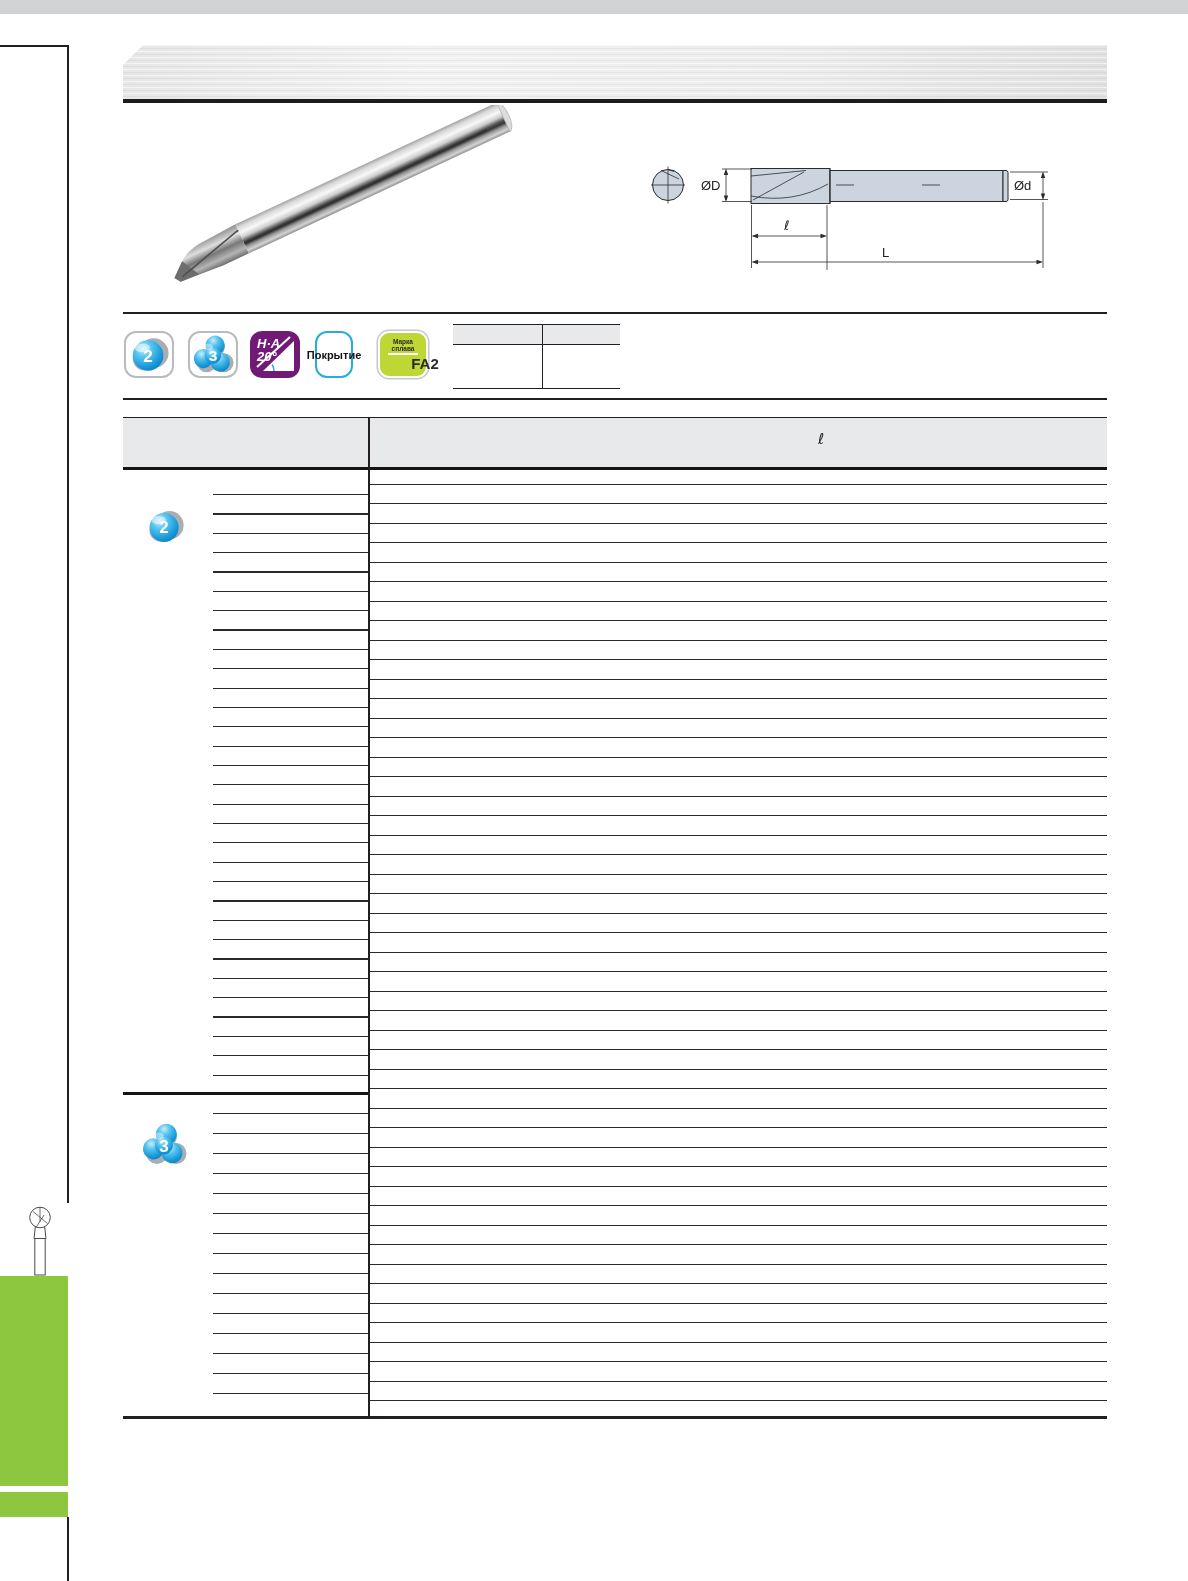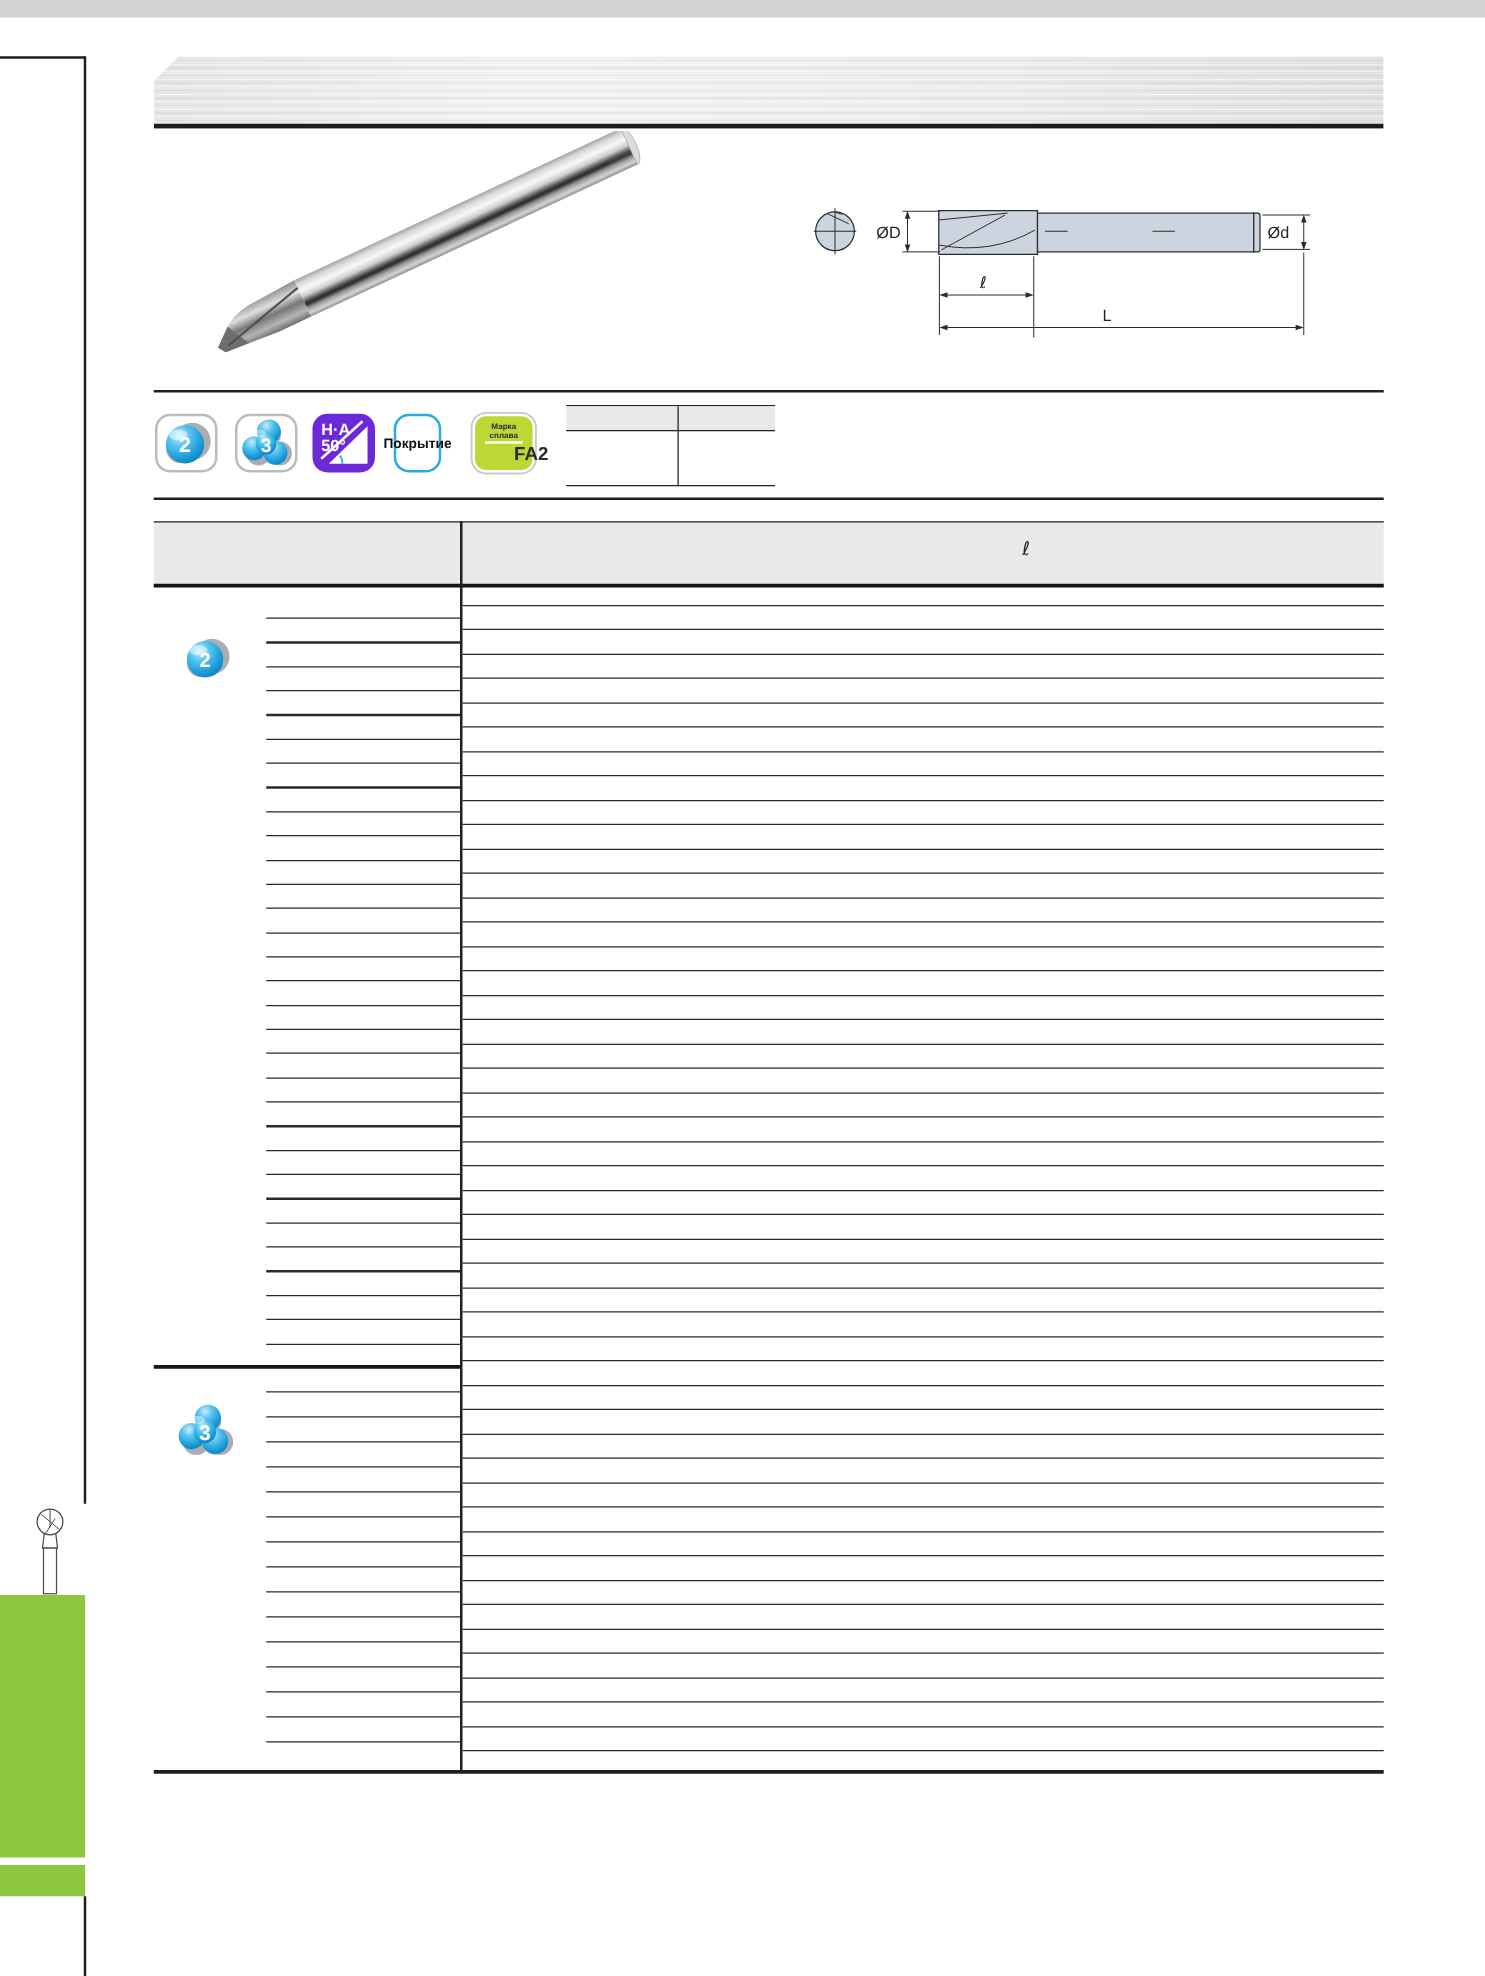--- a/index.html
+++ b/index.html
@@ -25,21 +25,21 @@
     clip-path:polygon(20px 0, 100% 0, 100% 100%, 0 100%, 0 20px);
   }
 
   
   .rule1{left:123px;top:312px;width:984px;height:1.8px;background:#231f20;}
   .rule2{left:123px;top:398px;width:984px;height:2.2px;background:#231f20;}
 
   
   .badge{position:absolute;top:331px;height:47px;border-radius:12px;}
   .badge.framed{background:#fff;border:2px solid #b9bcbe;display:flex;align-items:center;justify-content:center;}
-  .badge-ha{background:#6d28d9;overflow:hidden;position:absolute;}
+  .badge-ha{background:#701a75;overflow:hidden;position:absolute;font-style:italic;}
   .ha-line{position:absolute;left:7px;color:#fff;font-weight:bold;font-size:13px;line-height:13px;}
   .badge-coat{background:#fff;border:2.5px solid #29abe2;display:flex;align-items:center;justify-content:center;
       font-size:11px;font-weight:bold;color:#111;}
   .badge-fa2{background:#bfd734;border:2px solid #fff;box-shadow:0 0 0 1.5px #c6c8ca;border-radius:11px;
       display:flex;flex-direction:column;align-items:center;justify-content:center;color:#2b2b2b;}
   .fa2-cap{font-size:6.5px;line-height:7px;font-weight:bold;text-align:center;}
   .fa2-div{width:30px;height:1.5px;background:#fff;margin:1.5px 0;}
   .fa2-val{font-size:15px;font-weight:bold;line-height:15px;margin-left:44px;}
 
   
@@ -153,21 +153,21 @@
       <text x="23" y="30" text-anchor="middle" font-size="17" font-weight="bold" fill="#fff" font-family="Liberation Sans, sans-serif">3</text>
     </svg>
   </div>
   <div class="badge badge-ha" style="left:250px;width:50px;border-radius:12px;">
     <svg width="46" height="43" viewBox="0 0 46 43" style="position:absolute;left:0;top:0">
       <polygon points="13,40 44,40 44,10" fill="#fff"></polygon>
       <line x1="7" y1="36" x2="40" y2="6" stroke="#fff" stroke-width="2"></line>
       <path d="M24,40 A11,11 0 0 0 22,33.5" stroke="#29abe2" stroke-width="1.5" fill="none"></path>
     </svg>
     <div class="ha-line" style="top:6px">H·A</div>
-    <div class="ha-line" style="top:19px">50°</div>
+    <div class="ha-line" style="top:19px">20°</div>
   </div>
   <div class="badge badge-coat" style="left:315px;width:38px;">
     <span>Покрытие</span>
   </div>
   <div class="badge badge-fa2" style="left:378px;width:50px;">
     <div class="fa2-cap">Марка</div>
     <div class="fa2-cap">сплава</div>
     <div class="fa2-div"></div>
     <div class="fa2-val">FA2</div>
   </div>

